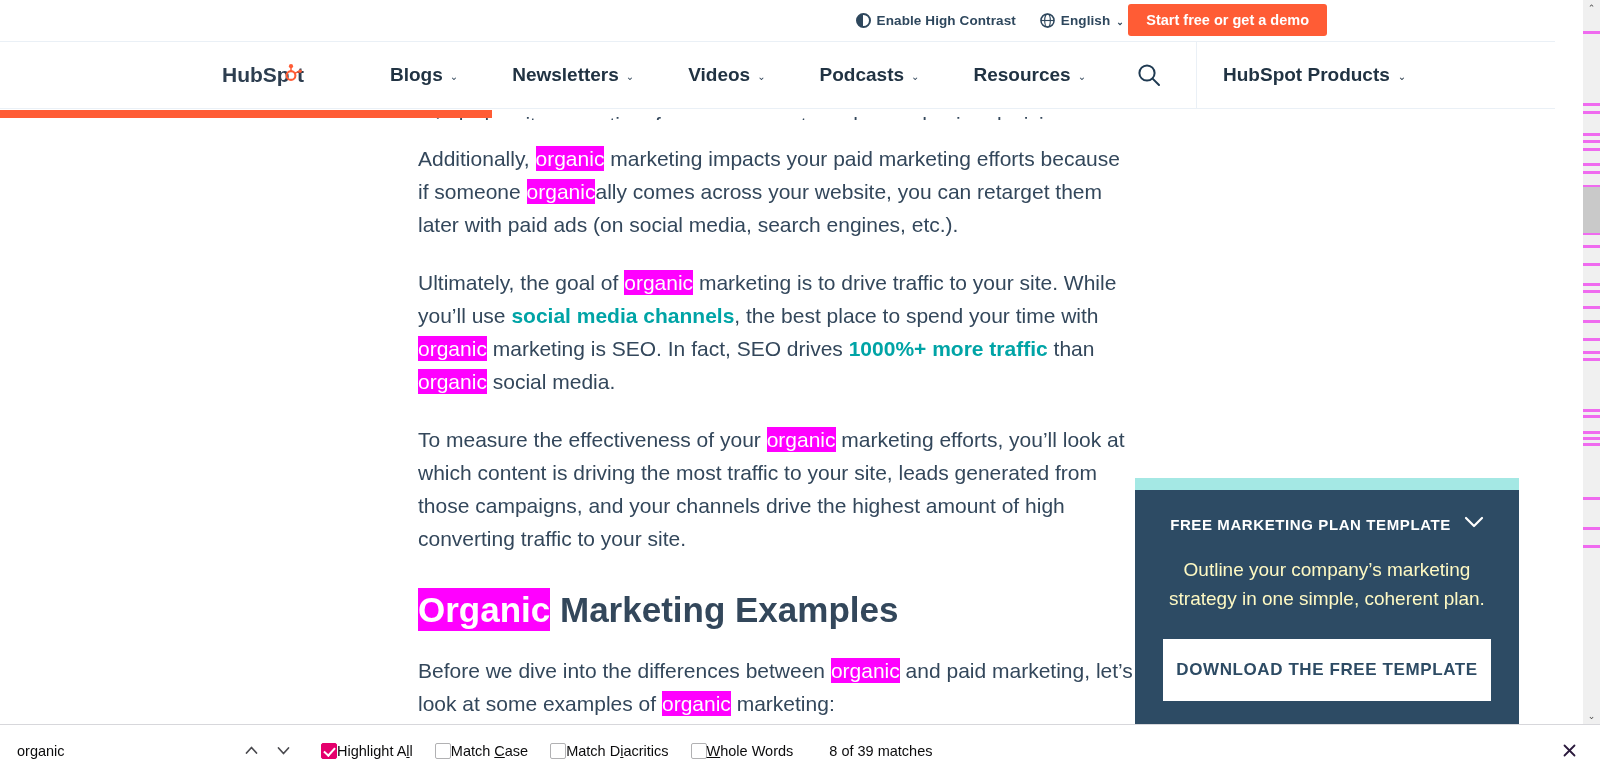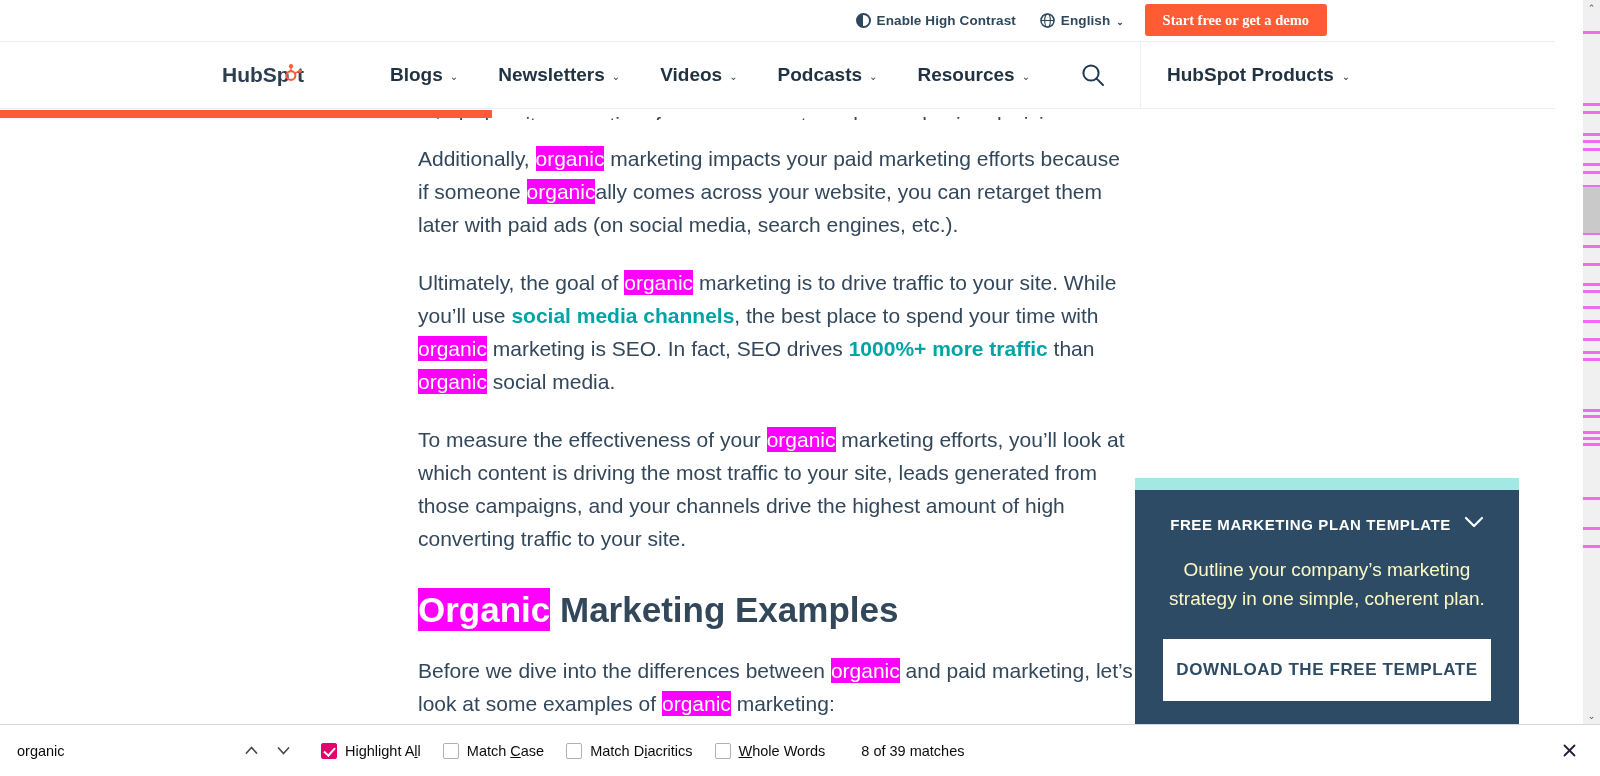--- a/index.html
+++ b/index.html
@@ -70,21 +70,20 @@
     font-size: 14.5px;
     padding: 0 18px;
     height: 32px;
     display: flex; align-items: center;
     border-radius: 3px;
     cursor: pointer;
     white-space: nowrap;
     position: absolute;
     right: 228px;
     top: 4px;
-    font-family: Liberation Serif, serif;
   }
 
   
   .main-nav {
     height: 68px;
     width: 1555px;
     background: #fff;
     border-top: 1px solid #eaf0f6;
     border-bottom: 1px solid #eaf0f6;
     display: flex;
@@ -94,21 +93,21 @@
   }
   .logo {
     margin-left: 222px;
     display: flex; align-items: center;
     cursor: pointer;
     flex: 0 0 auto;
   }
   .nav-links {
     display: flex;
     margin-left: 56px;
-    gap: 0;
+    gap: 14px;
   }
   .nav-link {
     display: flex; align-items: center; gap: 7px;
     font-size: 19px;
     font-weight: 700;
     color: #213343;
     padding: 0 20px;
     cursor: pointer;
     white-space: nowrap;
   }
@@ -295,21 +294,20 @@
   }
   .find-nav-btn {
     width: 32px; height: 32px;
     display: flex; align-items: center; justify-content: center;
     color: #4a4a4f;
     cursor: pointer;
     border-radius: 3px;
   }
   .find-opt {
     display: flex; align-items: flex-end;
-    gap: 8px;
     margin-left: 22px;
     cursor: pointer;
     white-space: nowrap;
   }
   .cb {
     width: 16px; height: 16px;
     border: 1px solid #b1b1b3;
     border-radius: 2px;
     background: #fff;
     display: inline-block;

